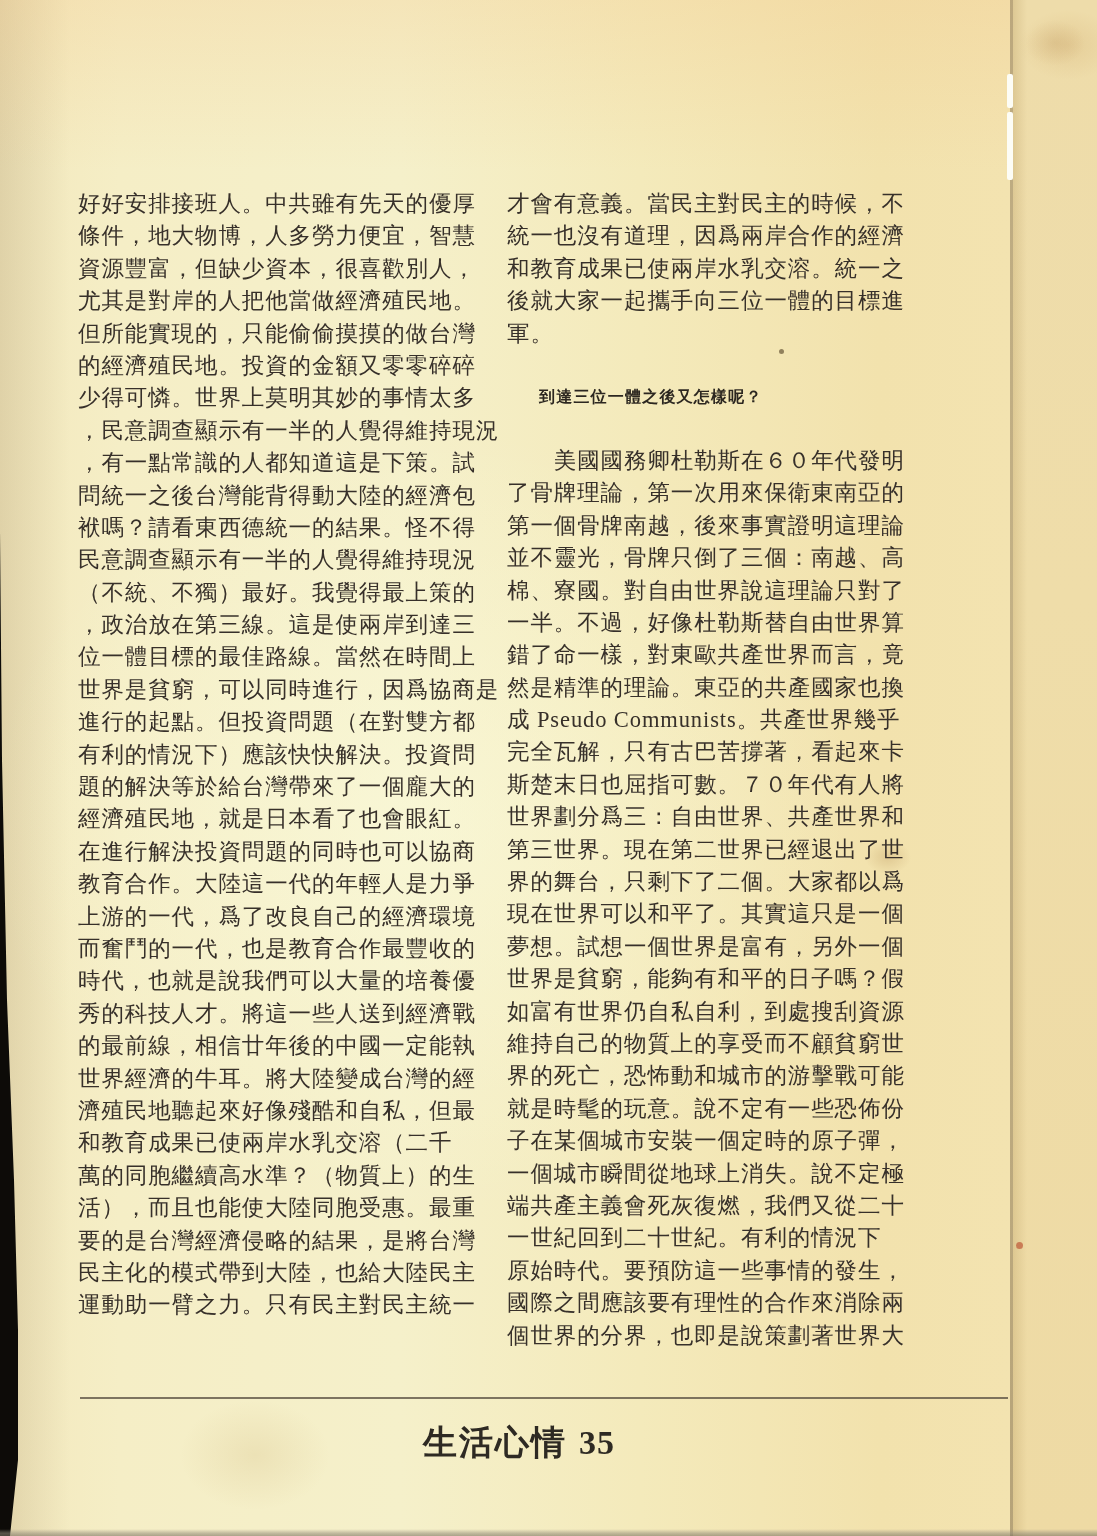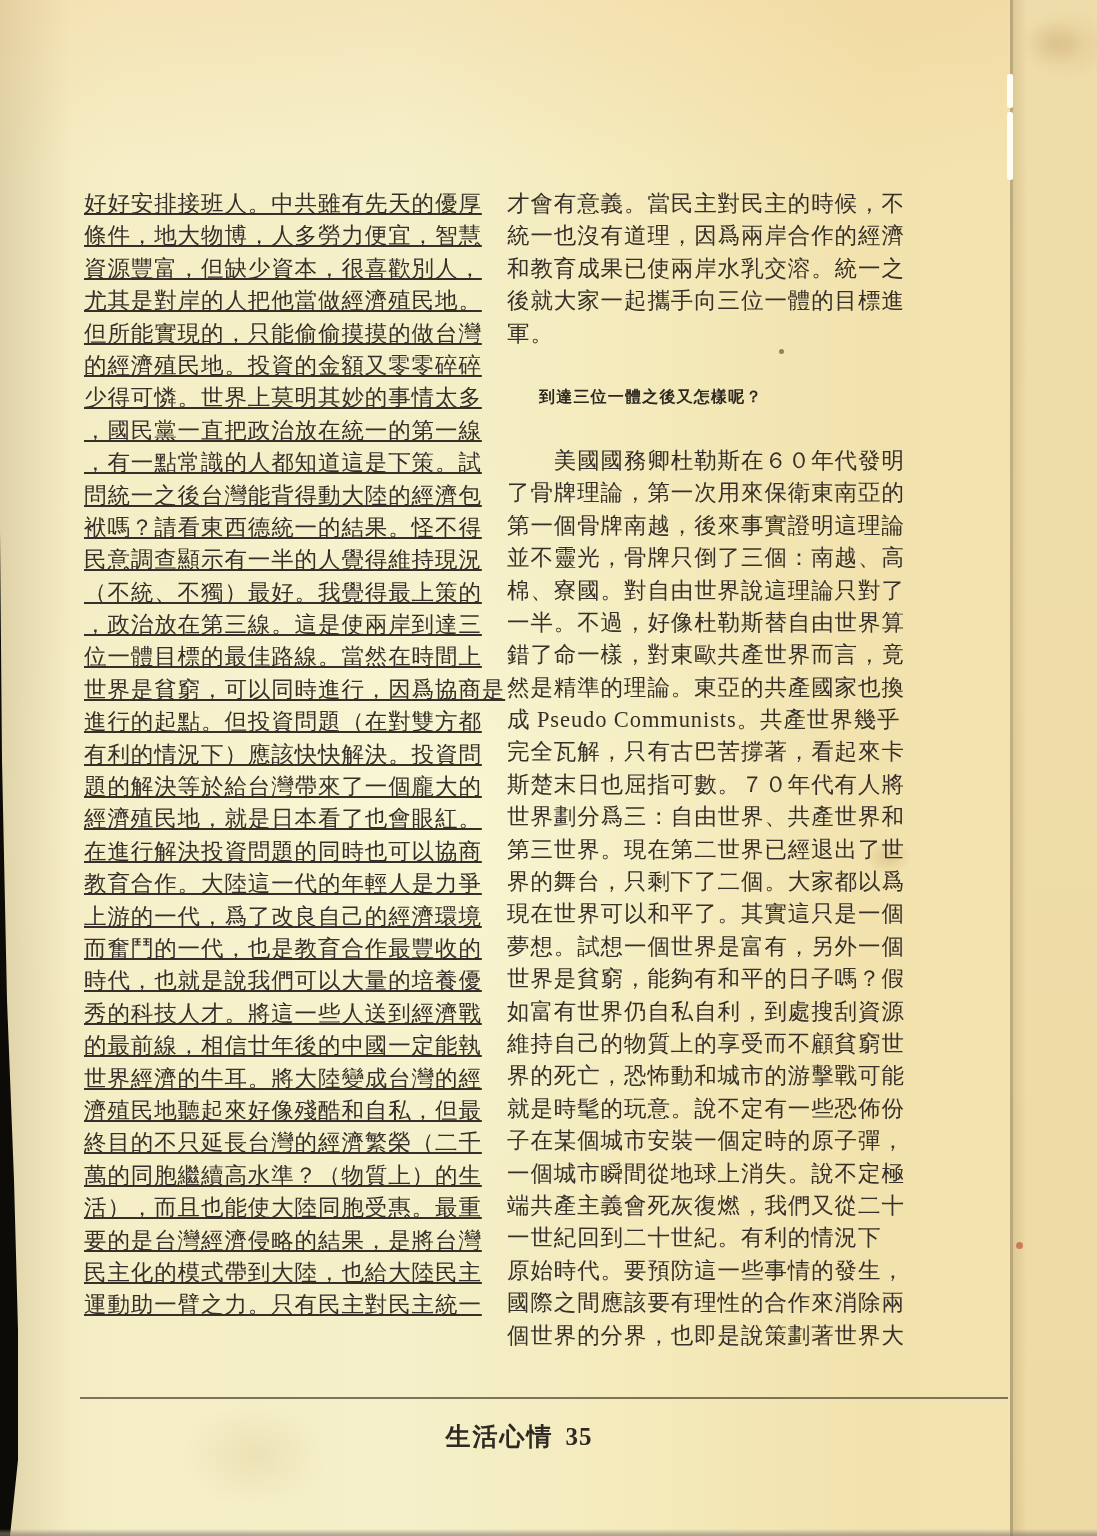--- a/index.html
+++ b/index.html
@@ -47,33 +47,33 @@
   
   .stain{position:absolute;border-radius:50%;}
   .stain-a{left:865px;top:840px;width:46px;height:34px;background:radial-gradient(closest-side,rgba(150,100,40,0.20),rgba(150,100,40,0));}
   .stain-b{left:180px;top:1400px;width:150px;height:110px;background:radial-gradient(closest-side,rgba(175,135,60,0.13),rgba(175,135,60,0));}
   .stain-c{left:1016px;top:1242px;width:7px;height:7px;background:rgba(186,78,48,0.65);}
   .stain-d{left:779px;top:349px;width:5px;height:5px;background:rgba(120,104,70,0.8);}
   .stain-e{left:1025px;top:20px;width:60px;height:46px;background:radial-gradient(closest-side,rgba(160,110,50,0.15),rgba(160,110,50,0));}
 
   .col{position:absolute;color:#37302a;font-size:22.5px;line-height:32.4px;letter-spacing:0.9px;font-weight:500;}
   .col .line{white-space:pre;height:32.4px;}
-  .col-left{left:84px;top:188px;width:404px;text-decoration:underline;}
+  .col-left{left:78px;top:188px;width:404px;}
   .col-right{left:507px;top:188px;width:396px;font-family:Liberation Serif, serif;}
   .heading{
     margin:30px 0 32px 32px;
     font-size:16px;line-height:33px;
     font-weight:700;color:#2c2720;letter-spacing:1.2px;
     white-space:pre;
   }
   .footer-rule{position:absolute;left:80px;top:1397px;width:928px;height:2px;background:#5f5546;opacity:.8;}
   .footer{
     position:absolute;left:78px;top:1420px;width:882px;
     text-align:center;color:#2e2a23;
-    font-size:25px;font-weight:700;letter-spacing:2px;white-space:pre;
+    font-size:34px;font-weight:700;letter-spacing:2px;white-space:pre;
   }
   .footer .pagenum{margin-left:12px;letter-spacing:1px;font-weight:600;}
 </style>
 </head>
 <body>
 
 <div class="scan">
   <div class="edge-strip"></div>
   <div class="crease"></div>
   <div class="crease-hl hl1"></div>
@@ -87,21 +87,21 @@
   <div class="stain stain-e"></div>
 
   <div class="col col-left">
       <div class="line">好好安排接班人。中共雖有先天的優厚</div>
       <div class="line">條件，地大物博，人多勞力便宜，智慧</div>
       <div class="line">資源豐富，但缺少資本，很喜歡別人，</div>
       <div class="line">尤其是對岸的人把他當做經濟殖民地。</div>
       <div class="line">但所能實現的，只能偷偷摸摸的做台灣</div>
       <div class="line">的經濟殖民地。投資的金額又零零碎碎</div>
       <div class="line">少得可憐。世界上莫明其妙的事情太多</div>
-      <div class="line">，國民黨一直把政治放在統一的第一線</div>
+      <div class="line">，民意調查顯示有一半的人覺得維持現況</div>
       <div class="line">，有一點常識的人都知道這是下策。試</div>
       <div class="line">問統一之後台灣能背得動大陸的經濟包</div>
       <div class="line">袱嗎？請看東西德統一的結果。怪不得</div>
       <div class="line">民意調查顯示有一半的人覺得維持現況</div>
       <div class="line">（不統、不獨）最好。我覺得最上策的</div>
       <div class="line">，政治放在第三線。這是使兩岸到達三</div>
       <div class="line">位一體目標的最佳路線。當然在時間上</div>
       <div class="line">世界是貧窮，可以同時進行，因爲協商是</div>
       <div class="line">進行的起點。但投資問題（在對雙方都</div>
       <div class="line">有利的情況下）應該快快解決。投資問</div>
@@ -109,21 +109,21 @@
       <div class="line">經濟殖民地，就是日本看了也會眼紅。</div>
       <div class="line">在進行解決投資問題的同時也可以協商</div>
       <div class="line">教育合作。大陸這一代的年輕人是力爭</div>
       <div class="line">上游的一代，爲了改良自己的經濟環境</div>
       <div class="line">而奮鬥的一代，也是教育合作最豐收的</div>
       <div class="line">時代，也就是說我們可以大量的培養優</div>
       <div class="line">秀的科技人才。將這一些人送到經濟戰</div>
       <div class="line">的最前線，相信廿年後的中國一定能執</div>
       <div class="line">世界經濟的牛耳。將大陸變成台灣的經</div>
       <div class="line">濟殖民地聽起來好像殘酷和自私，但最</div>
-      <div class="line">終目的不只延長台灣的經濟繁榮（二千</div>
+      <div class="line">和教育成果已使兩岸水乳交溶（二千</div>
       <div class="line">萬的同胞繼續高水準？（物質上）的生</div>
       <div class="line">活），而且也能使大陸同胞受惠。最重</div>
       <div class="line">要的是台灣經濟侵略的結果，是將台灣</div>
       <div class="line">民主化的模式帶到大陸，也給大陸民主</div>
       <div class="line">運動助一臂之力。只有民主對民主統一</div>
     </div>
 
   <div class="col col-right">
     <div>
         <div class="line">才會有意義。當民主對民主的時候，不</div>

